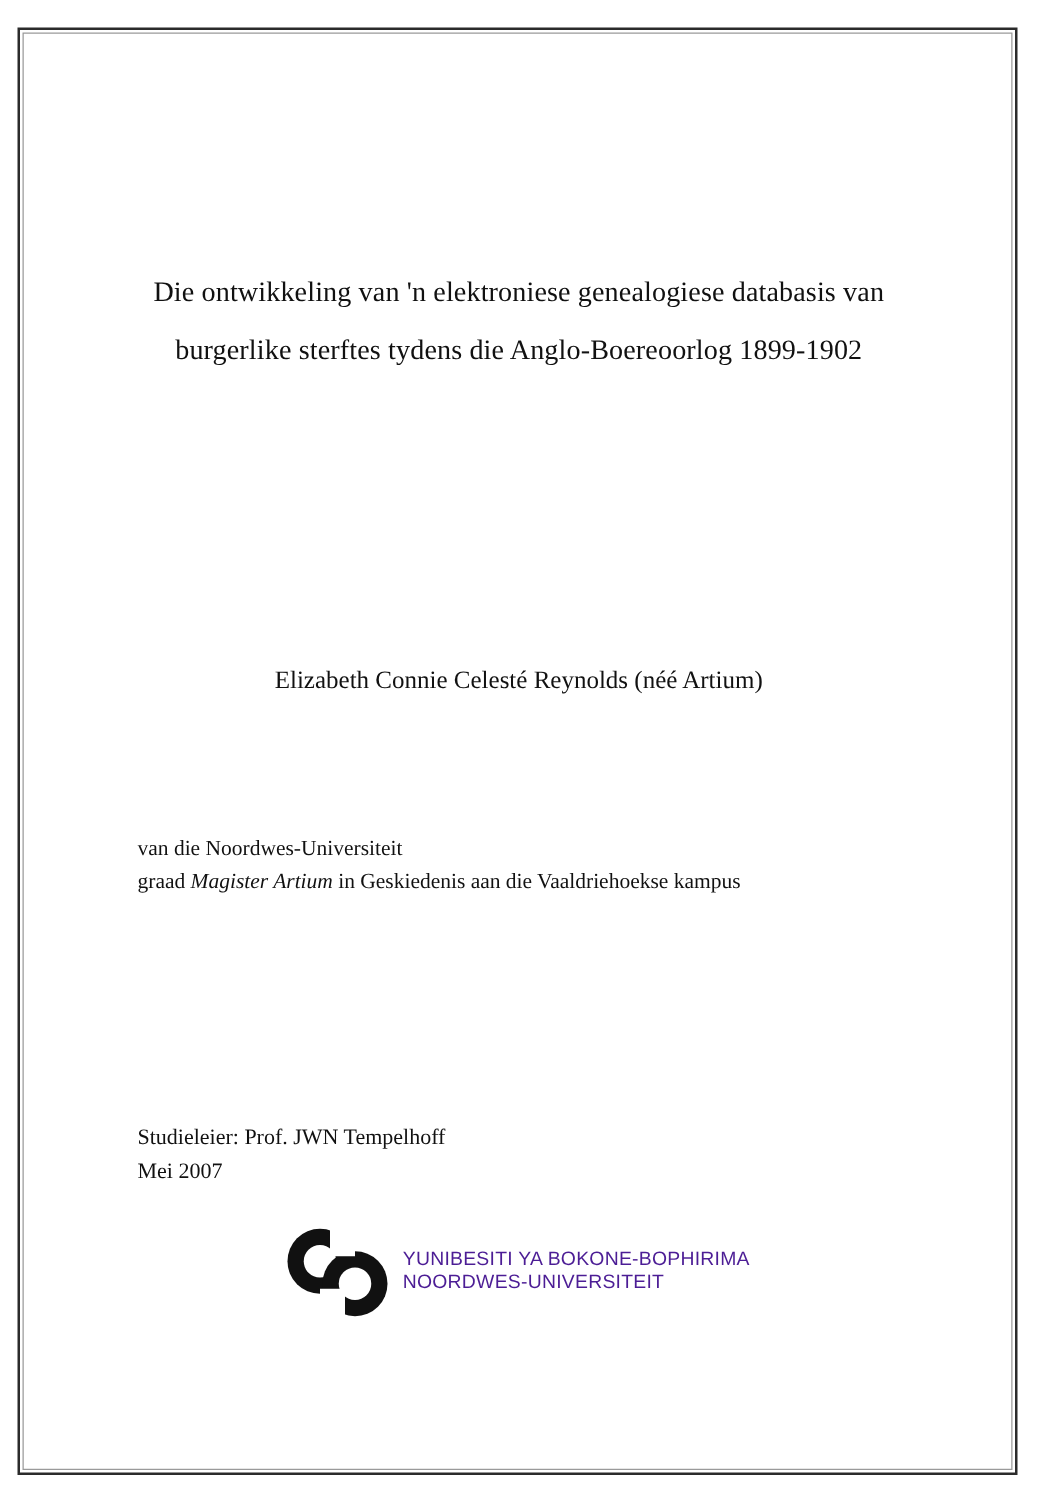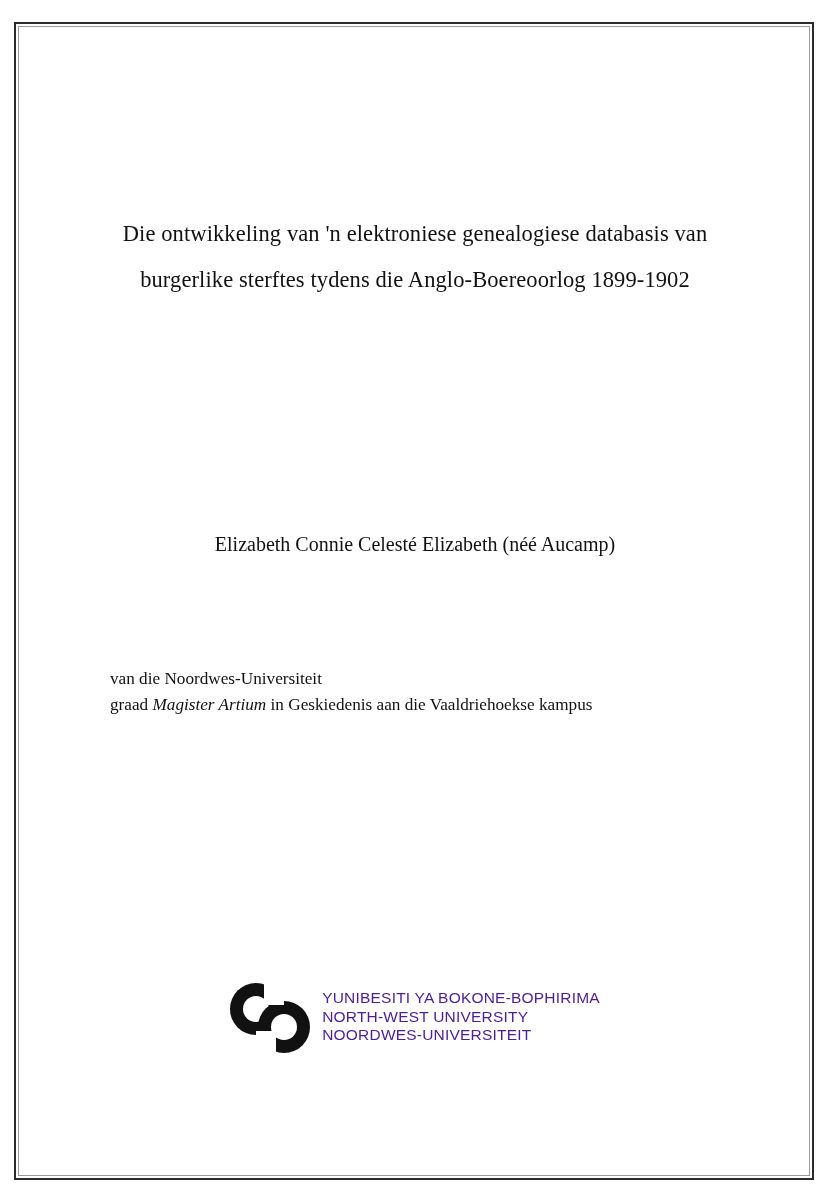--- a/index.html
+++ b/index.html
@@ -171,38 +171,41 @@
   <div class="scan-frame-inner"></div>
 
   <div class="content">
 
     <div class="title-block">
       <div class="title-line">Die ontwikkeling van 'n elektroniese genealogiese databasis van</div>
       <div class="title-line">burgerlike sterftes tydens die Anglo-Boereoorlog 1899-1902</div>
     </div>
 
 
-    <div class="author">Elizabeth Connie Celesté Elizabeth (néé Aucamp)</div>
+    <div class="author">Elizabeth Connie Celesté Reynolds (néé Artium)</div>
 
     <div class="statement">
       <div>van die Noordwes-Universiteit</div>
       <div><span>graad </span><em>Magister Artium</em><span> in Geskiedenis aan die Vaaldriehoekse kampus</span></div>
     </div>
 
+    <div class="supervisor">
+      <div>Studieleier: Prof. JWN Tempelhoff</div>
+      <div>Mei 2007</div>
+    </div>
 
     <div class="logo-wrap">
       <div class="logo-mark">
         <div class="ring ring-a"></div>
         <div class="ring-a-hole"></div>
         <div class="ring ring-b"></div>
         <div class="ring-b-hole"></div>
         <div class="notch-a"></div>
         <div class="notch-b"></div>
       </div>
       <div class="logo-text">
         <div>YUNIBESITI YA BOKONE-BOPHIRIMA</div>
-        <div>NORTH-WEST UNIVERSITY</div>
         <div>NOORDWES-UNIVERSITEIT</div>
       </div>
     </div>
 
   </div>
 </div>
 
 </body></html>

